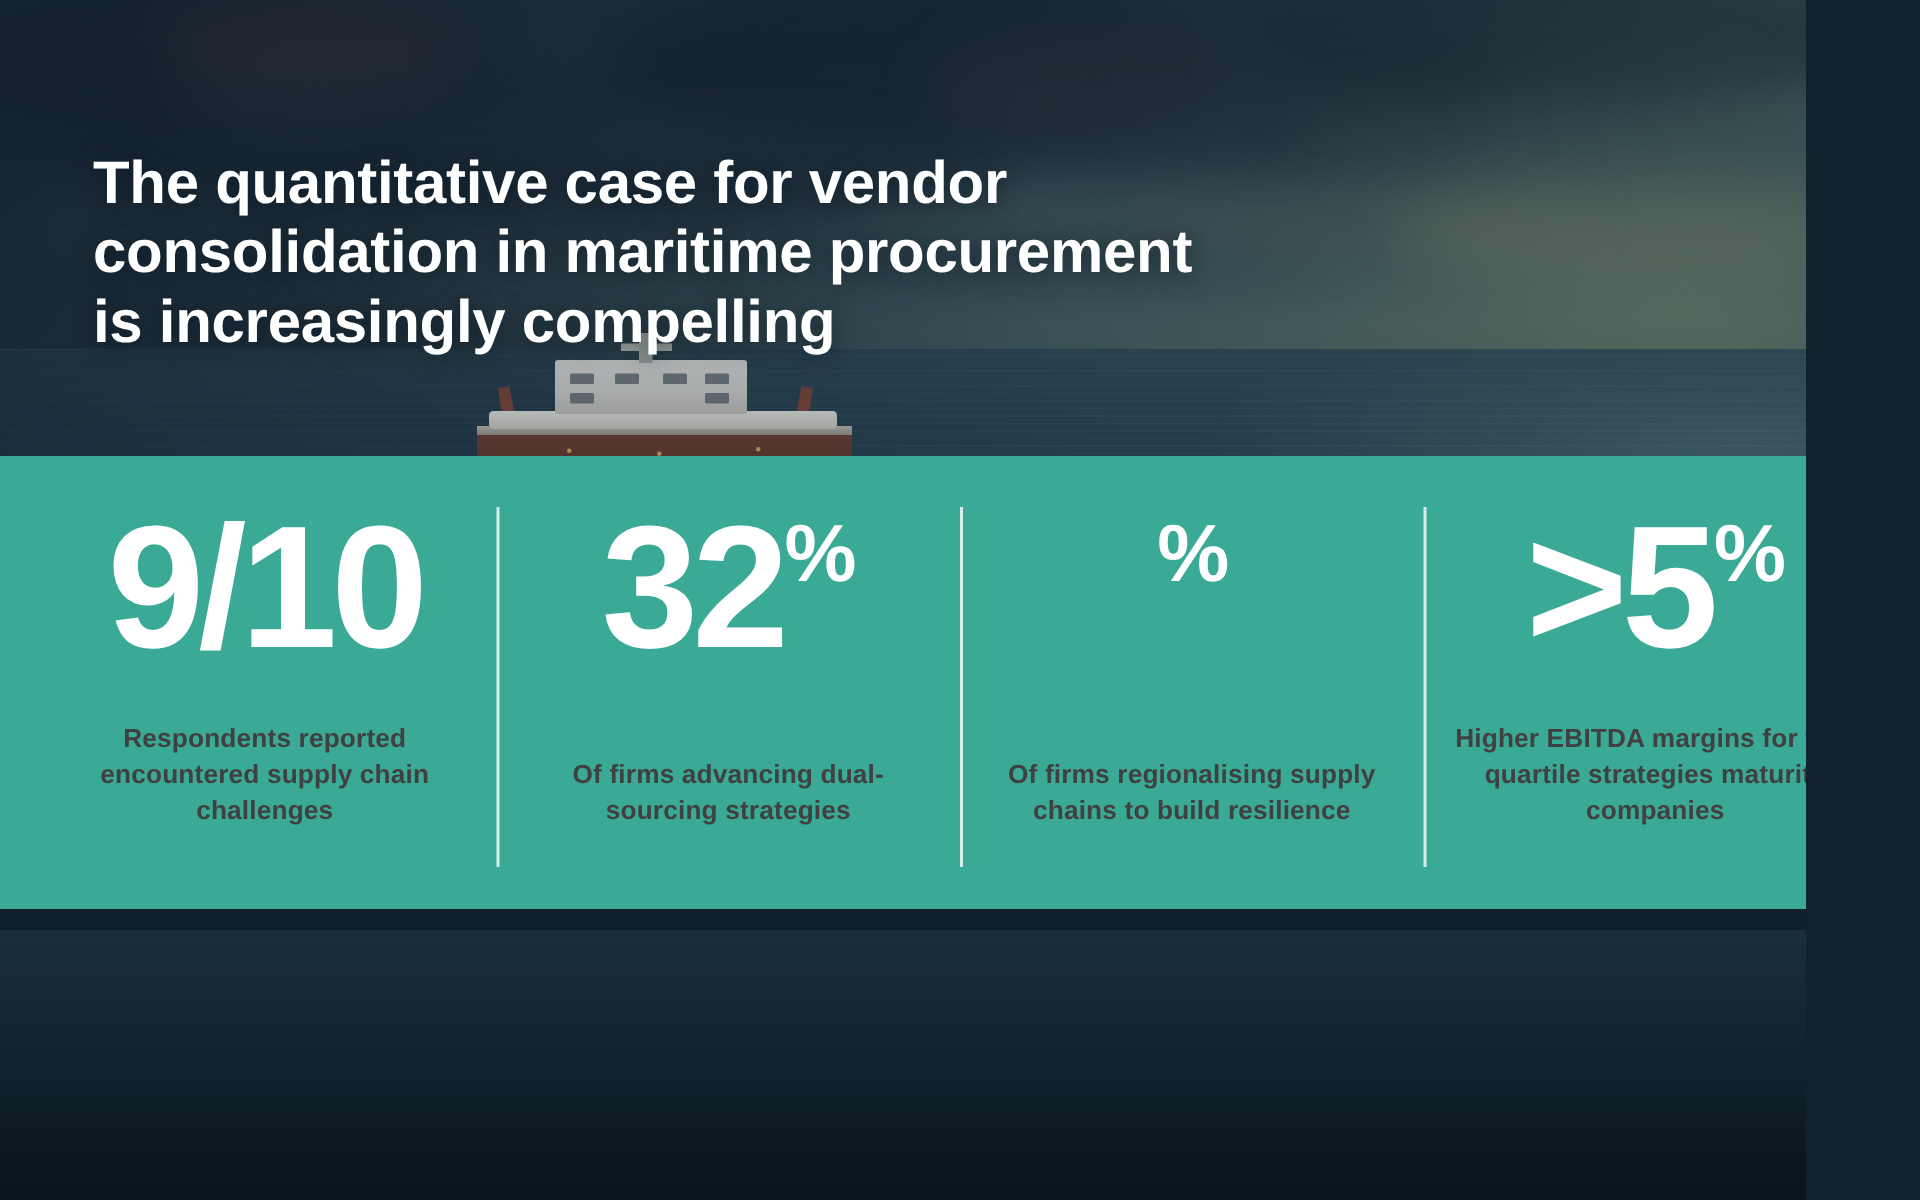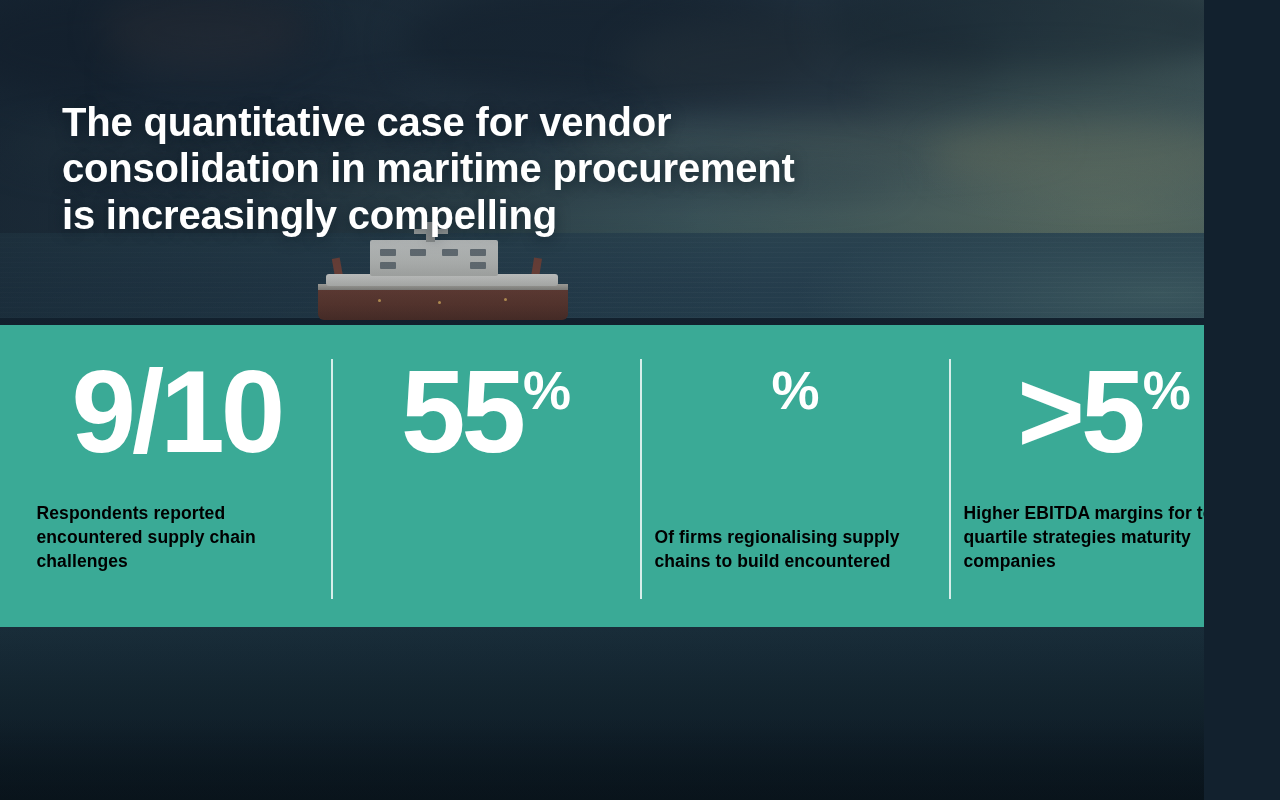--- a/index.html
+++ b/index.html
@@ -146,21 +146,21 @@
   .photo-tint {
     position:absolute; inset:0;
     background:
       linear-gradient(180deg, rgba(14,28,40,0.42) 0%, rgba(14,28,40,0.30) 29%,
                               rgba(14,28,40,0.10) 40%, rgba(10,22,30,0.18) 78%,
                               rgba(8,18,26,0.40) 100%);
   }
 
   
   .band {
-    position:absolute; left:0; top:325px; width:1280px; height:302px;
+    position:absolute; left:0; top:304px; width:1280px; height:302px;
     display:flex; align-items:stretch;
     padding:34px 22px 28px 22px;
   }
 
   .stat {
     position:relative;
     flex:1 1 0;
     display:flex; flex-direction:column;
     align-items:center;
     padding:0 14px;
@@ -189,24 +189,25 @@
     line-height:1;
     letter-spacing:-1px;
     margin-top:4px;
     margin-left:1px;
   }
   .stat-suffix:empty { display:none; }
 
   .stat-caption {
     margin-top:auto;
     margin-bottom:26px;
-    color:#000000;
+    color:#404040;
     font-size:17.5px;
     font-weight:700;
     line-height:1.38;
+    text-align:center;
     letter-spacing:0.1px;
     max-width:280px;
   }
 
   
   .headline {
     position:absolute;
     left:62px; top:99px;
     width:880px;
     color:#ffffff;
@@ -292,29 +293,30 @@
 
   <div class="band" id="stats-band" style="background: rgb(58, 170, 150);">
       <div class="stat">
         <div class="stat-figure">
           <span class="stat-value">9/10</span>
         </div>
         <div class="stat-caption">Respondents reported encountered supply chain challenges</div>
       </div>
       <div class="stat">
         <div class="stat-figure">
-          <span class="stat-value">55</span>
+          <span class="stat-value">32</span>
           <span class="stat-suffix">%</span>
         </div>
+        <div class="stat-caption">Of firms advancing dual-sourcing strategies</div>
       </div>
       <div class="stat">
         <div class="stat-figure">
           <span class="stat-suffix">%</span>
         </div>
-        <div class="stat-caption">Of firms regionalising supply chains to build encountered</div>
+        <div class="stat-caption">Of firms regionalising supply chains to build resilience</div>
       </div>
       <div class="stat">
         <div class="stat-figure">
           <span class="stat-value">&gt;5</span>
           <span class="stat-suffix">%</span>
         </div>
         <div class="stat-caption">Higher EBITDA margins for top-quartile strategies maturity companies</div>
       </div>
     </div>
 

